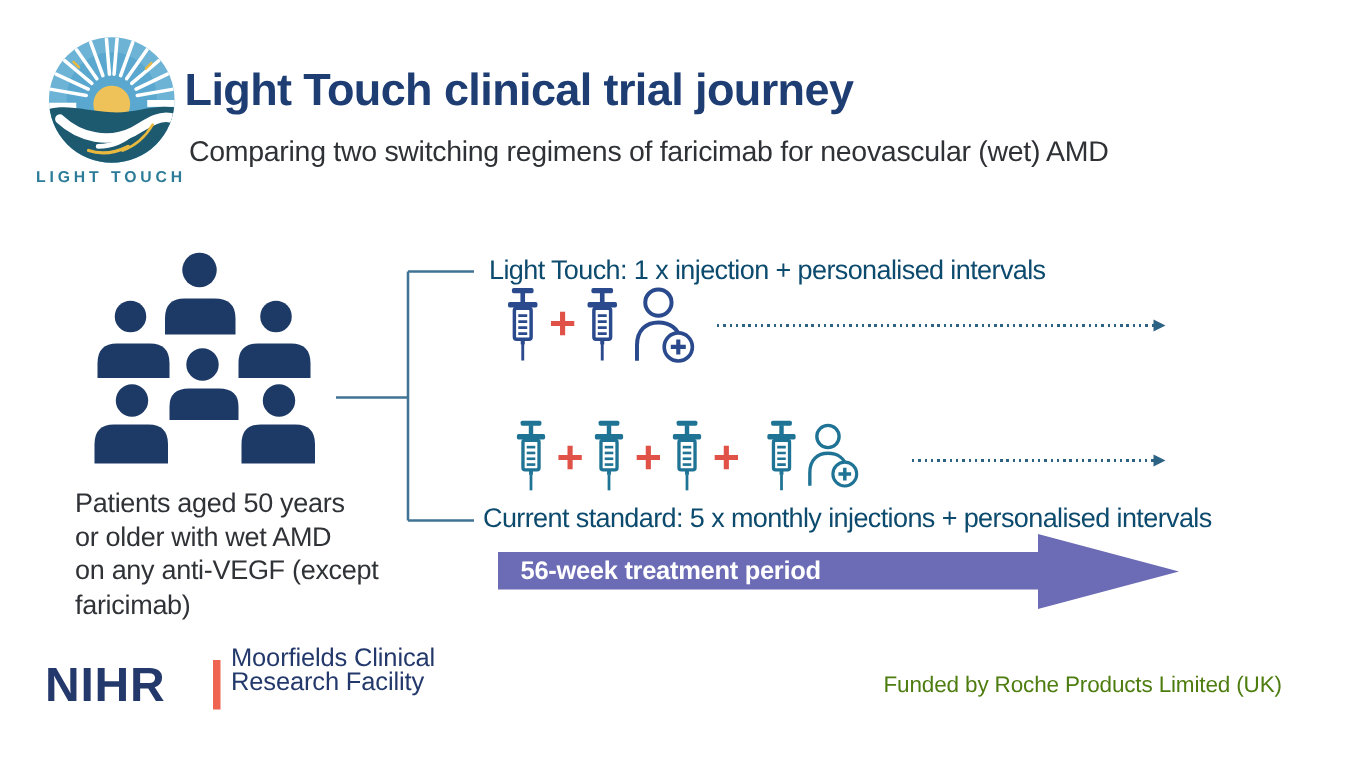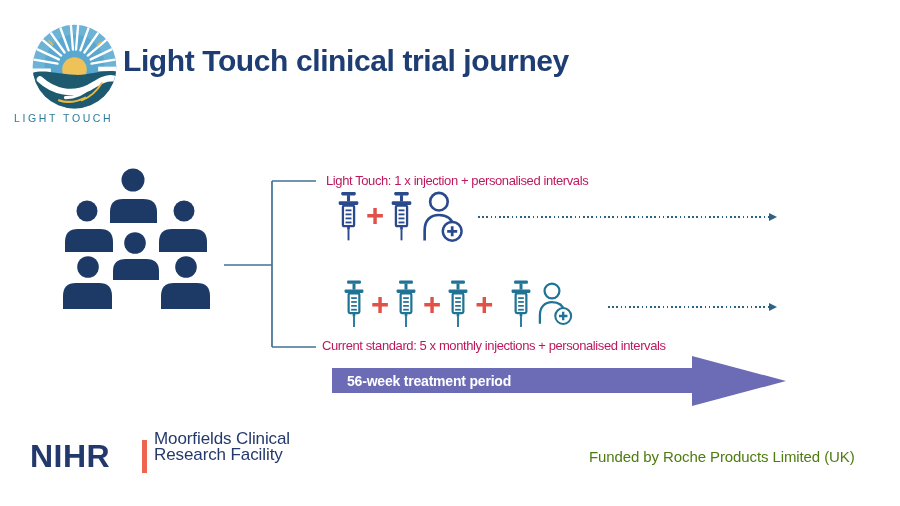--- a/index.html
+++ b/index.html
@@ -7,37 +7,37 @@
     --red:#e05248; --bracket:#417394; --dotted:#2c6284; --purple:#6c6cb6;
     --nihr-navy:#24396b; --nihr-coral:#ef6351; --logo-caption-color:#2c7c99; --text:#27292e;
   }
   *{margin:0;padding:0;box-sizing:border-box}
   html,body{background:#ffffff}
   body{font-family:"Liberation Sans",sans-serif;color:var(--text)}
   .canvas{position:relative;width:900px;height:506px;background:#fff;overflow:hidden}
 
   
   .logo-svg{position:absolute;left:27px;top:23px;width:95px;height:91px}
-  .logo-caption{position:absolute;left:14px;top:112px;width:120px;
-    font-size:10.5px;font-weight:normal;letter-spacing:2.6px;color:var(--logo-caption-color)}
+  .logo-caption{position:absolute;left:14px;top:112px;width:120px;text-align:center;
+    font-size:10.5px;font-weight:bold;letter-spacing:2.6px;color:var(--logo-caption-color)}
   .title{position:absolute;left:123px;top:44px;font-size:30px;line-height:34px;font-weight:bold;
     letter-spacing:-0.4px;color:var(--title-navy)}
   .subtitle{position:absolute;left:126px;top:90px;font-size:19px;line-height:24px;
     letter-spacing:-0.2px;color:#2e3135}
 
   
   .people-svg{position:absolute;left:60px;top:167px;width:152px;height:146px}
   .patient-text{position:absolute;left:50px;top:324px;width:250px;font-size:18px;
     line-height:22.5px;letter-spacing:-0.2px;color:#2f3236;white-space:pre-line}
 
   
   .bracket{position:absolute;left:0;top:0;width:900px;height:506px;pointer-events:none}
 
   
-  .arm-label{position:absolute;font-size:13px;letter-spacing:-0.4px;color:#be185d;line-height:21px}
+  .arm-label{position:absolute;font-size:18px;letter-spacing:-0.4px;color:#0c4a6e;line-height:21px}
   .arm1-label{left:326px;top:170px}
   .arm2-label{left:322px;top:335px}
   .icon-row{position:absolute;display:flex;align-items:flex-start}
   .arm1-icons{left:336px;top:191px;gap:5px;color:var(--syringe-navy)}
   .arm2-icons{left:342px;top:280px;gap:5px;color:var(--teal)}
   .arm1-icons .syr{width:25px;height:51px}
   .arm1-icons .person{width:45px;height:51px;margin-left:1px}
   .arm2-icons .syr{width:24px;height:48px}
   .arm2-icons .person{width:38px;height:47px;margin-left:-2px}
   .arm2-icons .gap{margin-left:11px}
@@ -46,21 +46,21 @@
   .dotted{position:absolute;height:2px;
     background-image:repeating-linear-gradient(90deg,var(--dotted) 0 1.6px,transparent 1.6px 4.2px)}
   .dotted::after{content:"";position:absolute;right:-7px;top:-3.5px;width:0;height:0;
     border-left:8px solid var(--dotted);border-top:4.5px solid transparent;border-bottom:4.5px solid transparent}
   .arm1-arrow{left:478px;top:216px;width:292px}
   .arm2-arrow{left:608px;top:306px;width:162px}
 
   
   .timeline{position:absolute;left:330px;top:353px;width:458px;height:56px}
   .timeline svg{position:absolute;inset:0;width:100%;height:100%}
-  .timeline-label{position:absolute;left:17px;top:16px;font-size:14px;line-height:24px;
+  .timeline-label{position:absolute;left:17px;top:16px;font-size:17px;line-height:24px;
     font-weight:bold;color:#ffffff;letter-spacing:-0.2px}
 
   
   .nihr-word{position:absolute;left:30px;top:436px;font-size:32px;font-weight:bold;
     letter-spacing:0.5px;color:var(--nihr-navy);line-height:40px}
   .nihr-bar{position:absolute;left:142px;top:440px;width:4.5px;height:33px;background:var(--nihr-coral)}
   .nihr-org{position:absolute;left:154px;top:431px;font-size:17px;font-weight:normal;line-height:16px;
     color:var(--nihr-navy);white-space:pre-line;letter-spacing:-0.1px}
   .funded{position:absolute;left:589px;top:448px;font-size:15px;color:#4d7c0f;letter-spacing:-0.1px}
 
@@ -125,37 +125,42 @@
       <path d="M0,56 C15,50 30,56 50,57 C68,58 80,50 100,54 L100,100 H0 Z" fill="#1d5a70"></path>
       <path d="M12,62 C27,76 48,80 66,71 C75,66 84,59 93,61" fill="none" stroke="#ffffff" stroke-width="7" stroke-linecap="round"></path>
       <path d="M66,71 C60,78 50,82 40,82" fill="none" stroke="#ffffff" stroke-width="3.4" stroke-linecap="round"></path>
       <path d="M62,82 C52,87 42,88 33,85" fill="none" stroke="#e9b93f" stroke-width="2.4" stroke-linecap="round"></path>
       <path d="M80,66 C74,76 66,82 58,85" fill="none" stroke="#e9b93f" stroke-width="2" stroke-linecap="round"></path>
     </g>
   </svg>
   <div class="logo-caption">LIGHT TOUCH</div>
 
   <div class="title">Light Touch clinical trial journey</div>
+  <div class="subtitle">Comparing two switching regimens of faricimab for neovascular (wet) AMD</div>
 
   <svg class="people-svg" viewBox="0 0 152 146">
     <g fill="var(--navy)" stroke="#ffffff" stroke-width="3" paint-order="stroke">
       <circle cx="73" cy="13" r="11.5"></circle>
       <path d="M50,56 V45 Q50,32 63,32 H83 Q97,32 97,45 V56 Z"></path>
       <circle cx="27" cy="44" r="10.5"></circle>
       <path d="M5,85 V75 Q5,62 18,62 H40 Q53,62 53,75 V85 Z"></path>
       <circle cx="124" cy="44" r="10.5"></circle>
       <path d="M99,85 V75 Q99,62 112,62 H134 Q147,62 147,75 V85 Z"></path>
       <circle cx="75" cy="76" r="10.8"></circle>
       <path d="M53,113 V104 Q53,92 66,92 H86 Q99,92 99,104 V113 Z"></path>
       <circle cx="28" cy="100" r="10.8"></circle>
       <path d="M3,142 V129 Q3,116 16,116 H39 Q52,116 52,129 V142 Z"></path>
       <circle cx="126" cy="100" r="10.8"></circle>
       <path d="M101,142 V129 Q101,116 114,116 H137 Q150,116 150,129 V142 Z"></path>
     </g>
   </svg>
+  <div class="patient-text">Patients aged 50 years
+or older with wet AMD
+on any anti-VEGF (except
+faricimab)</div>
 
   <svg class="bracket" viewBox="0 0 900 506">
     <path d="M224,265 H272 M272,181 V347 M272,181 H316 M272,347 H316" fill="none" stroke="var(--bracket)" stroke-width="1.7"></path>
   </svg>
 
   <div class="arm-label arm1-label">Light Touch: 1 x injection + personalised intervals</div>
   <div class="icon-row arm1-icons">
     <svg class="syr" viewBox="0 0 26 52">
         <use href="#syringe-shape"></use>
       </svg>

